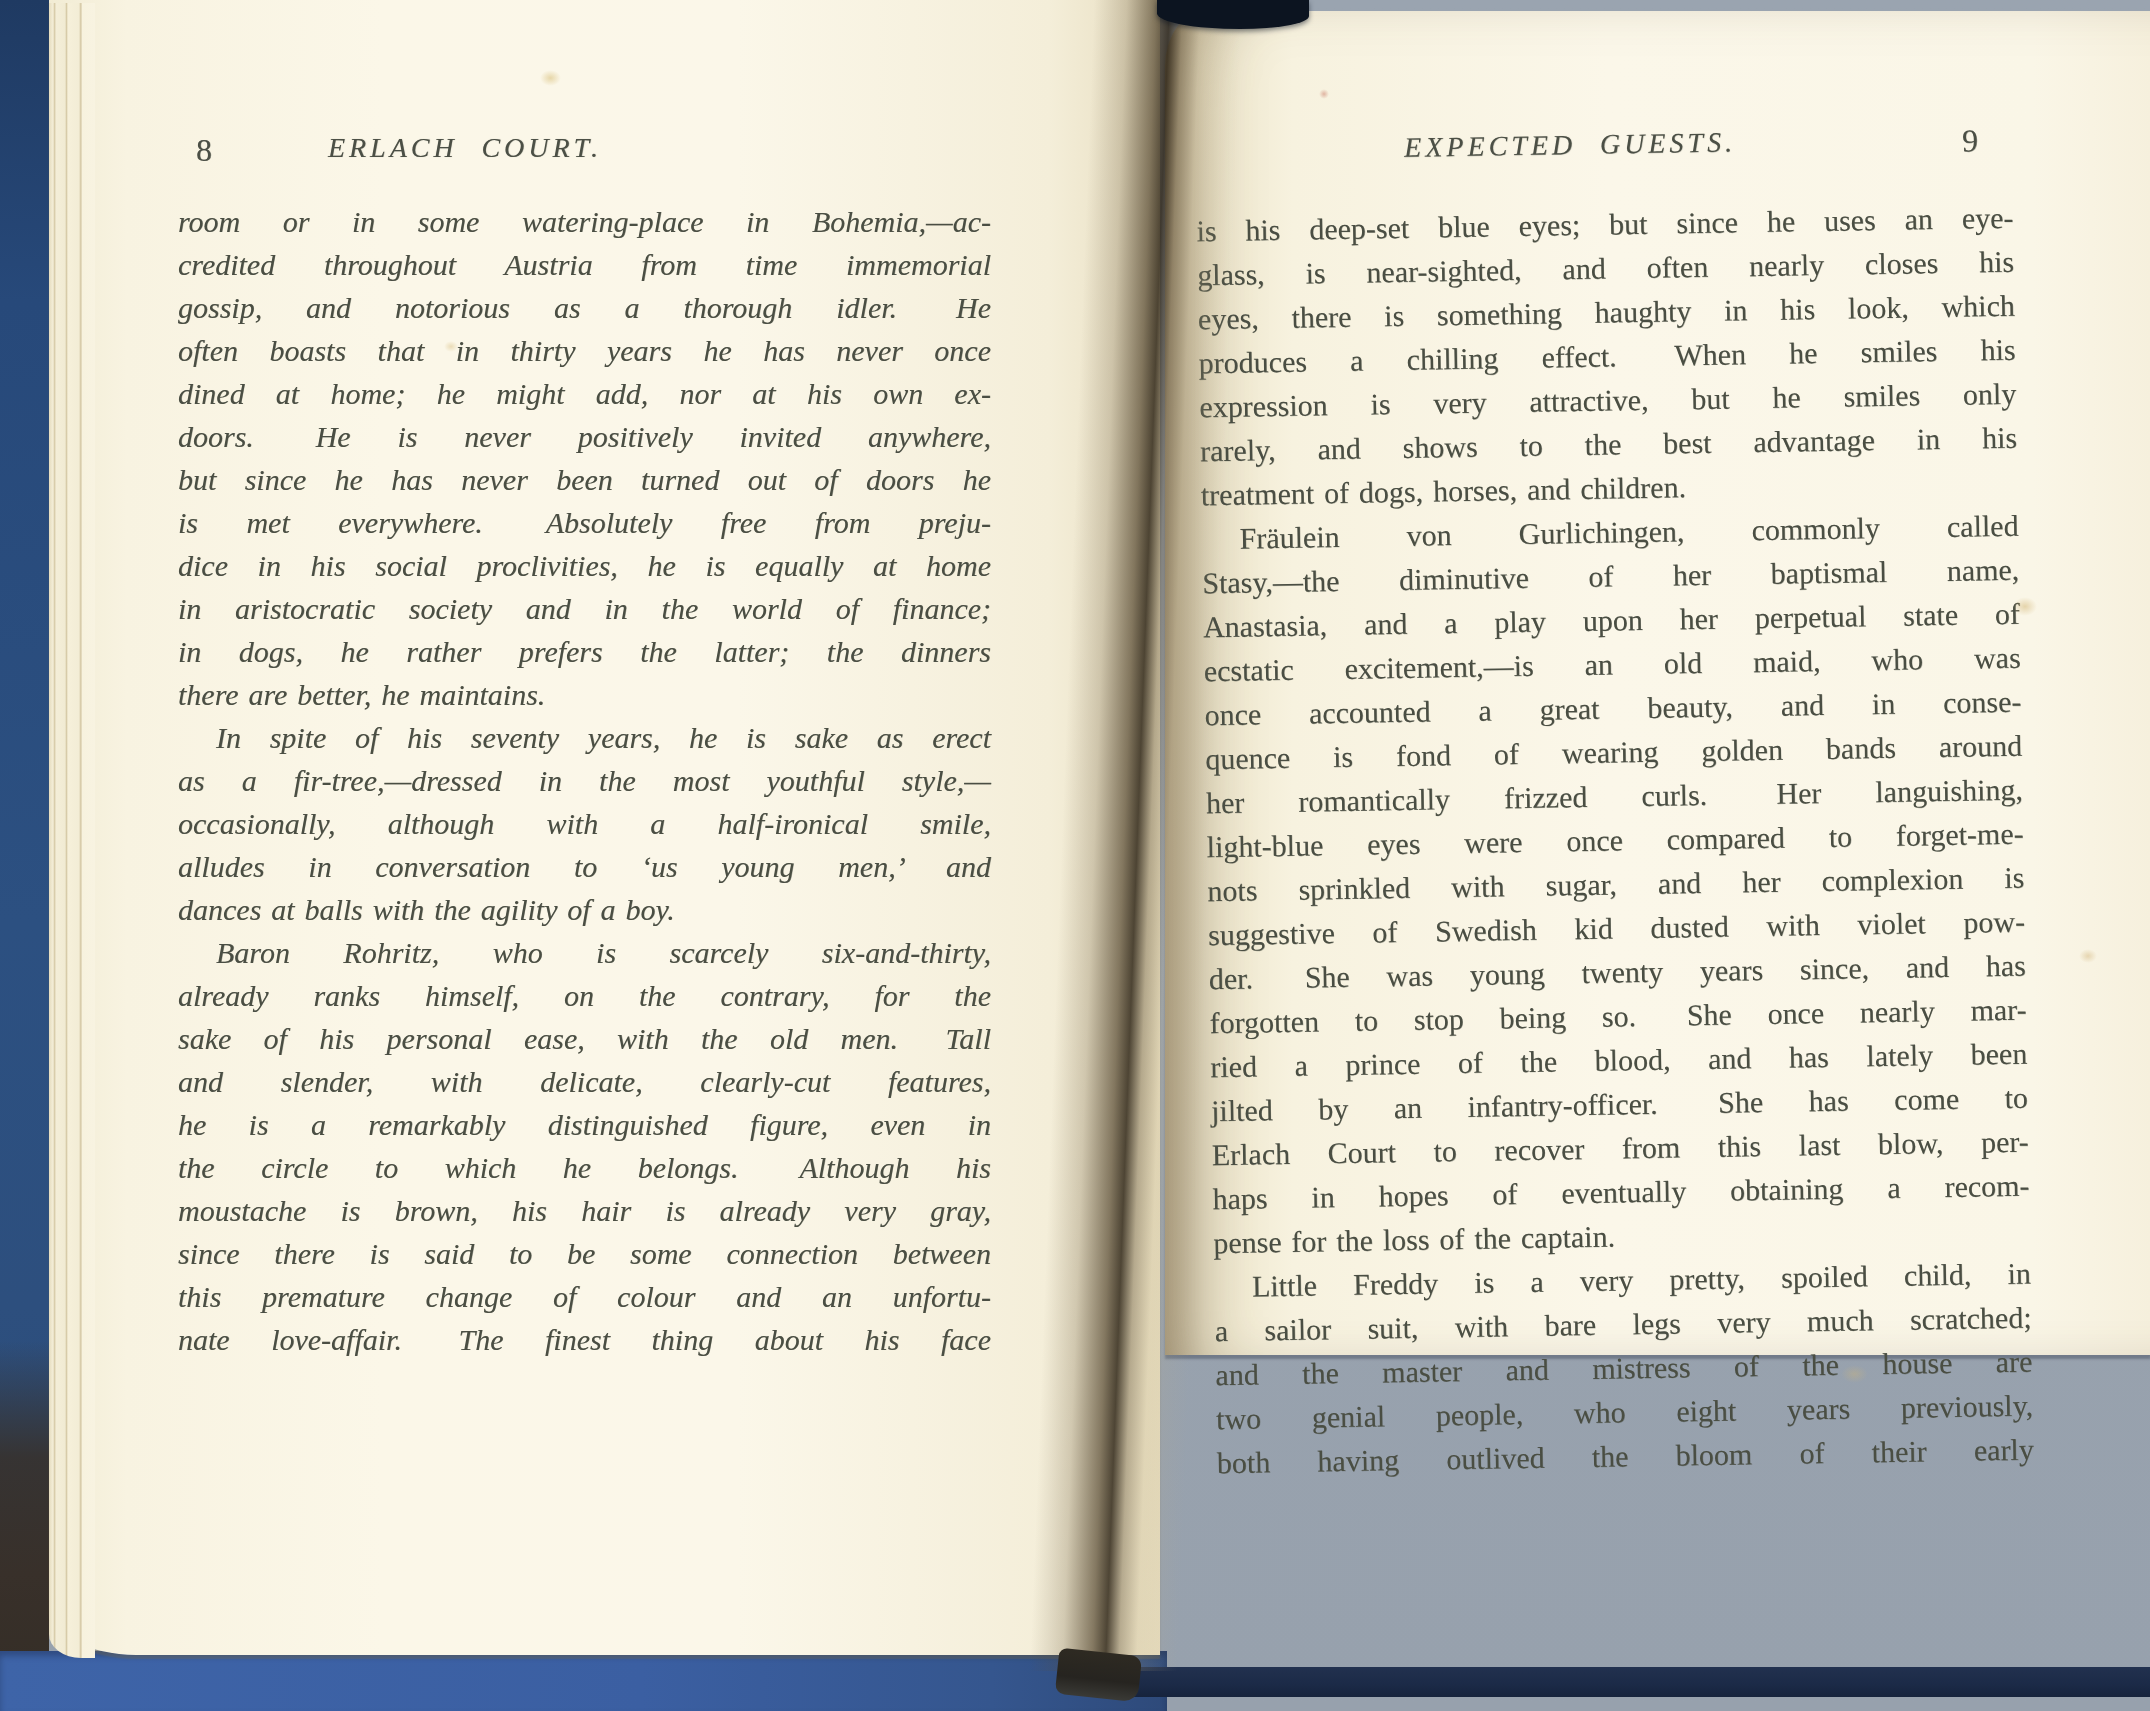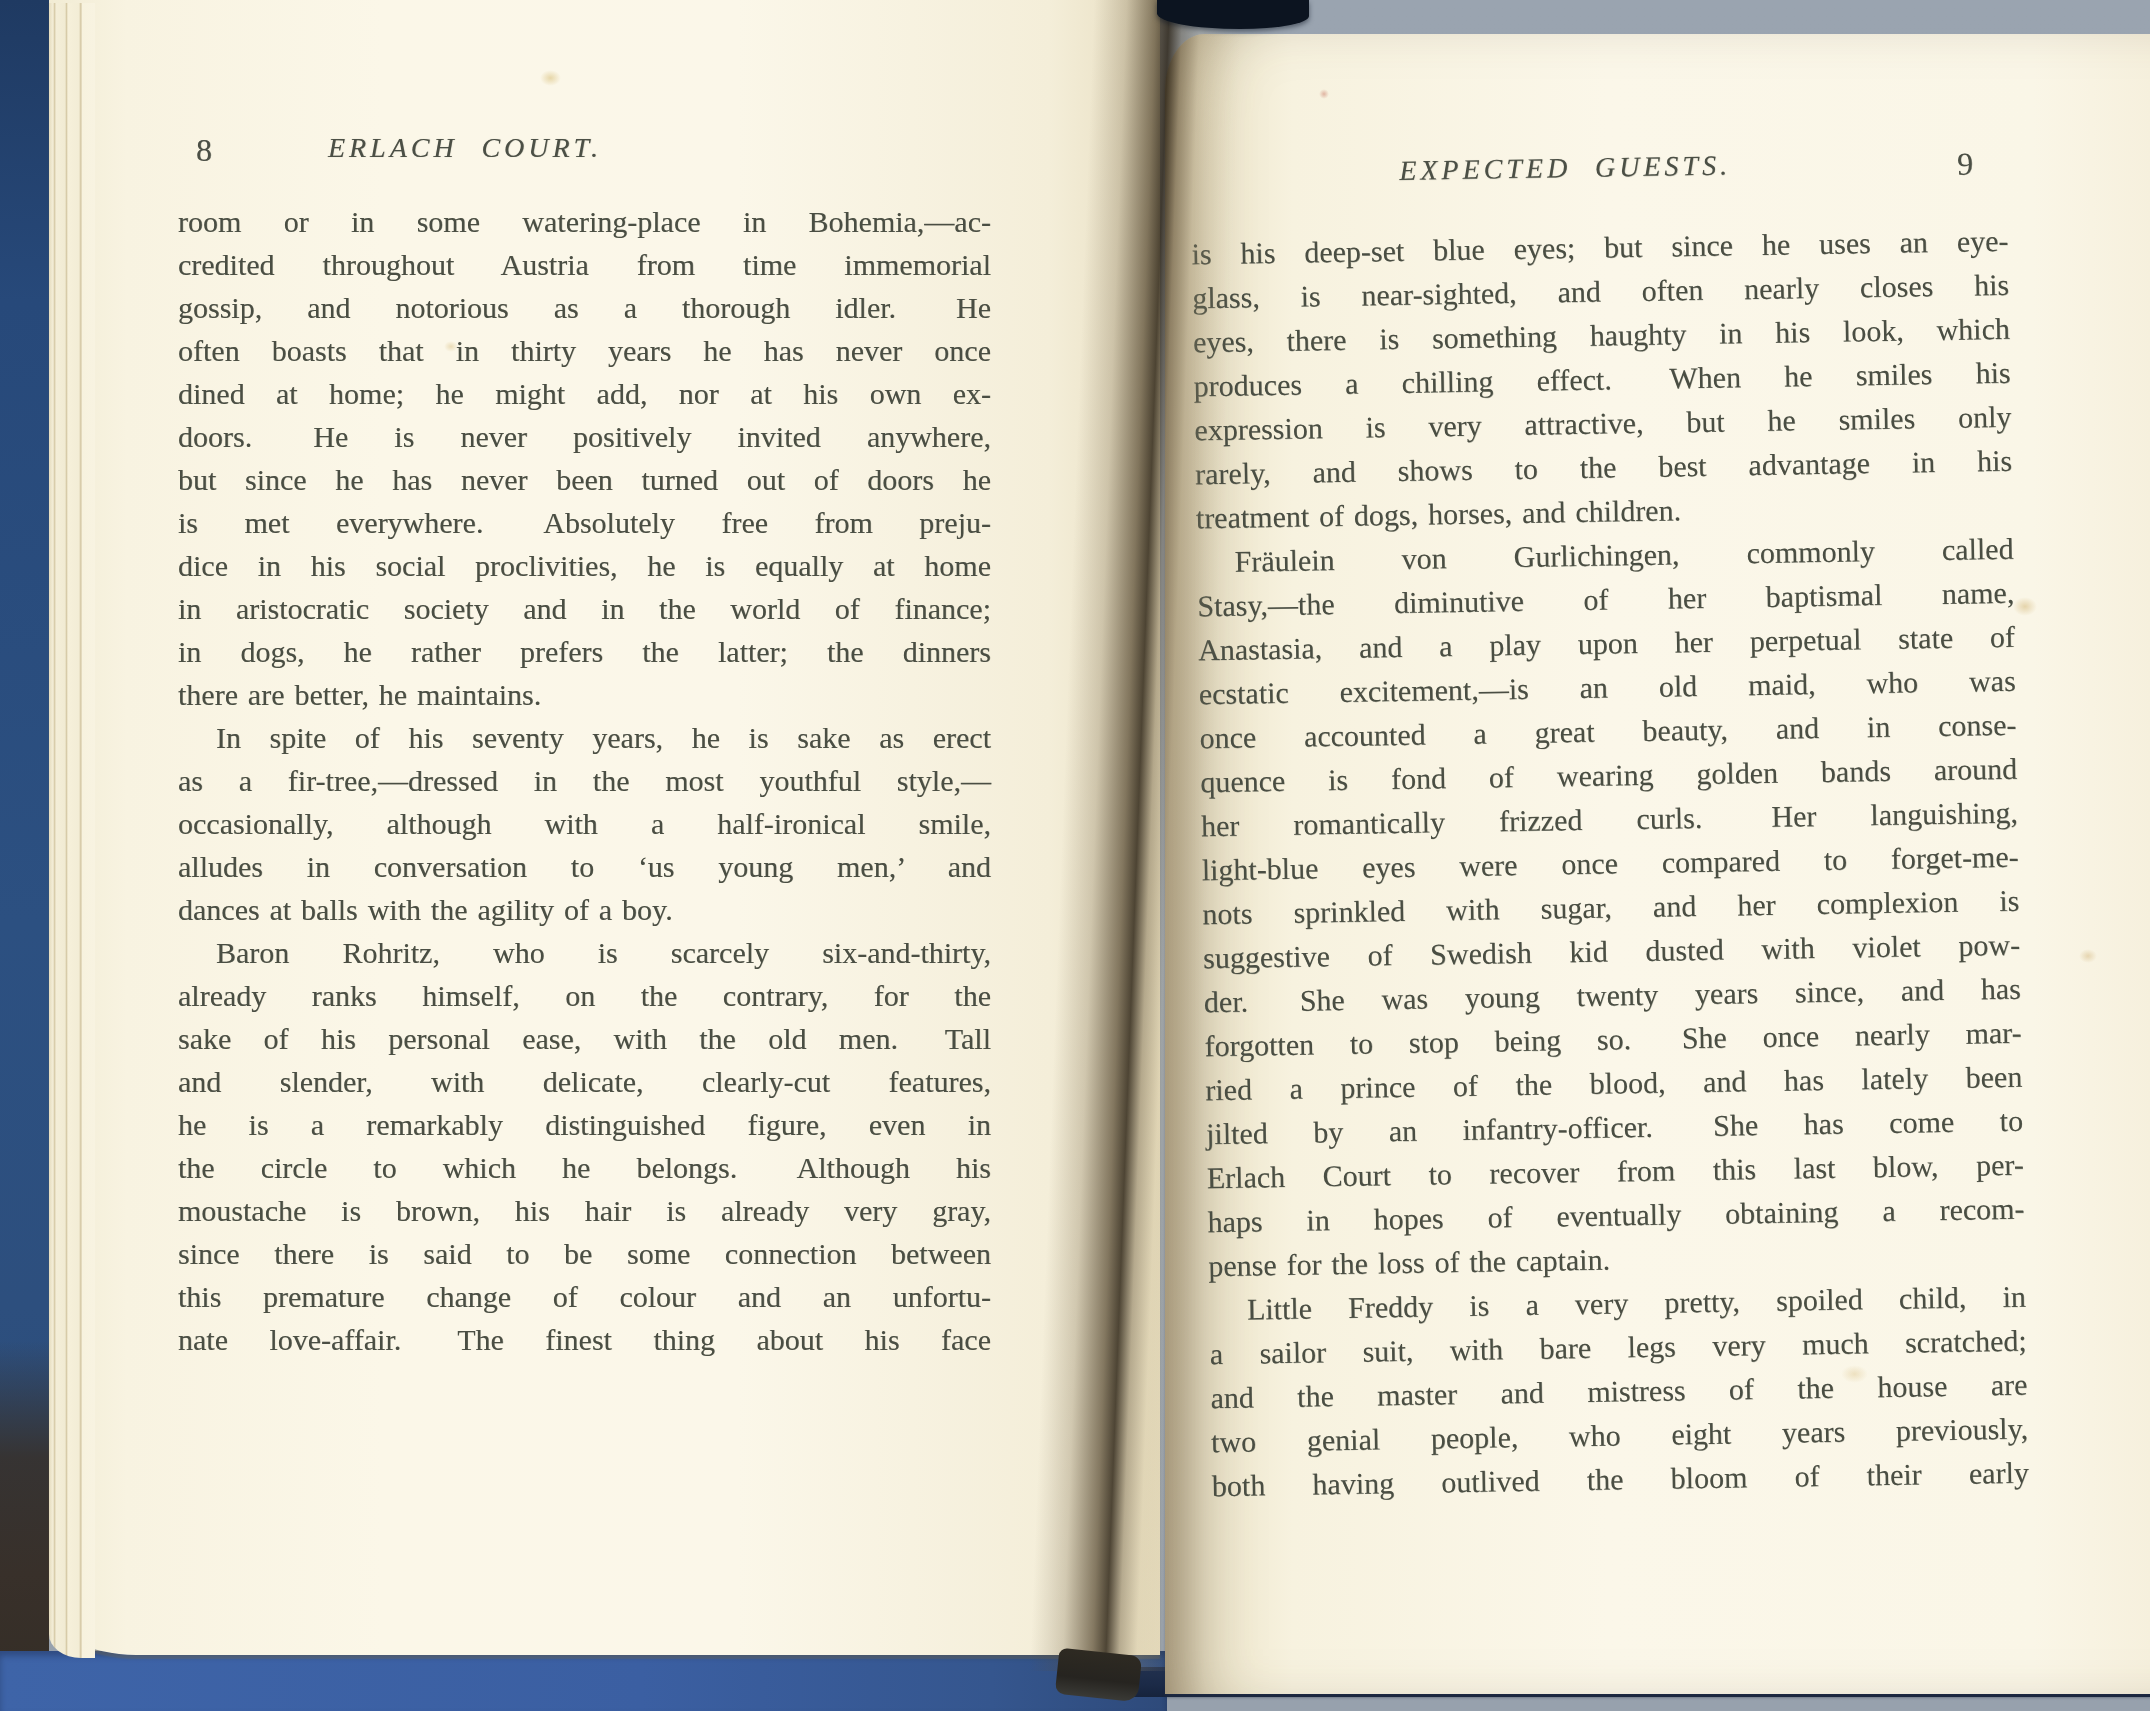--- a/index.html
+++ b/index.html
@@ -38,25 +38,24 @@
   }
   
   .page{position:absolute;z-index:2;}
   .page-left{
     left:49px;top:0;width:1111px;height:1655px;
     background:linear-gradient(90deg,#f2ecd4 0%,#f8f3e1 7%,#fbf7e8 30%,#fbf7e9 62%,#f4eed9 90%,#e6dcbe 100%);
     border-bottom-left-radius:87px 48px;
     box-shadow:0 3.2px 1.6px rgba(120,105,70,.35);
   }
   .page-right{
-    left:1165px;top:11px;width:986px;height:1660px;
+    left:1165px;top:11px;width:986px;height:1344px;
     background:linear-gradient(90deg,#d9cdae 0%,#eee6cb 4%,#f7f2df 13%,#fbf7e9 45%,#faf6e7 88%,#f6f0dd 100%);
     border-top-left-radius:40px 56px;
     box-shadow:inset 59px 0 71px -40px rgba(86,70,45,.55),0 3.2px 2.4px rgba(40,50,70,.35);
-    margin-top:23px;
   }
   .tilt{position:absolute;left:0;top:0;width:100%;height:100%;
     transform:rotate(-0.95deg);transform-origin:6% 95%;}
   
   .gutter{
     position:absolute;left:1094px;top:0;width:148px;height:1671px;z-index:4;pointer-events:none;
     transform:skewX(-2.2deg);transform-origin:50% 0;
     background:linear-gradient(90deg,
       rgba(95,78,50,0) 0%,rgba(95,78,50,.22) 22%,rgba(66,52,30,.62) 42%,
       rgba(43,34,20,.82) 51%,rgba(96,80,52,.38) 60%,
@@ -91,21 +90,21 @@
   .head.h-right{left:424px;}
   
   .textcol{position:absolute;z-index:6;}
   .page-left .textcol{left:129px;top:200px;width:813px;}
   .page-right .textcol{left:49px;top:198px;width:817px;}
   .tline{
     font-size:30px;color:#4a4e43;word-spacing:2.4px;
     text-align:justify;text-align-last:justify;white-space:nowrap;
     text-shadow:0.4px 0.4px 0.6px rgba(74,78,67,.42);
   }
-  .page-left .tline{line-height:43px;height:43px;}
+  .page-left .tline{line-height:43px;height:43px;font-style:italic;}
   .page-right .tline{line-height:44px;height:44px;}
   .tline.indent{text-indent:38px;}
   .tline.end{text-align-last:left;}
   
   .spot{position:absolute;border-radius:50%;pointer-events:none;z-index:7;}
   .s1{left:540px;top:70px;width:20.6px;height:16px;
       background:radial-gradient(ellipse,rgba(214,188,116,.55),rgba(214,188,116,0) 70%);}
   .s2{left:444px;top:341px;width:14.3px;height:11px;
       background:radial-gradient(ellipse,rgba(210,180,110,.4),rgba(210,180,110,0) 70%);}
   .s3{left:2013px;top:597px;width:24px;height:19px;

